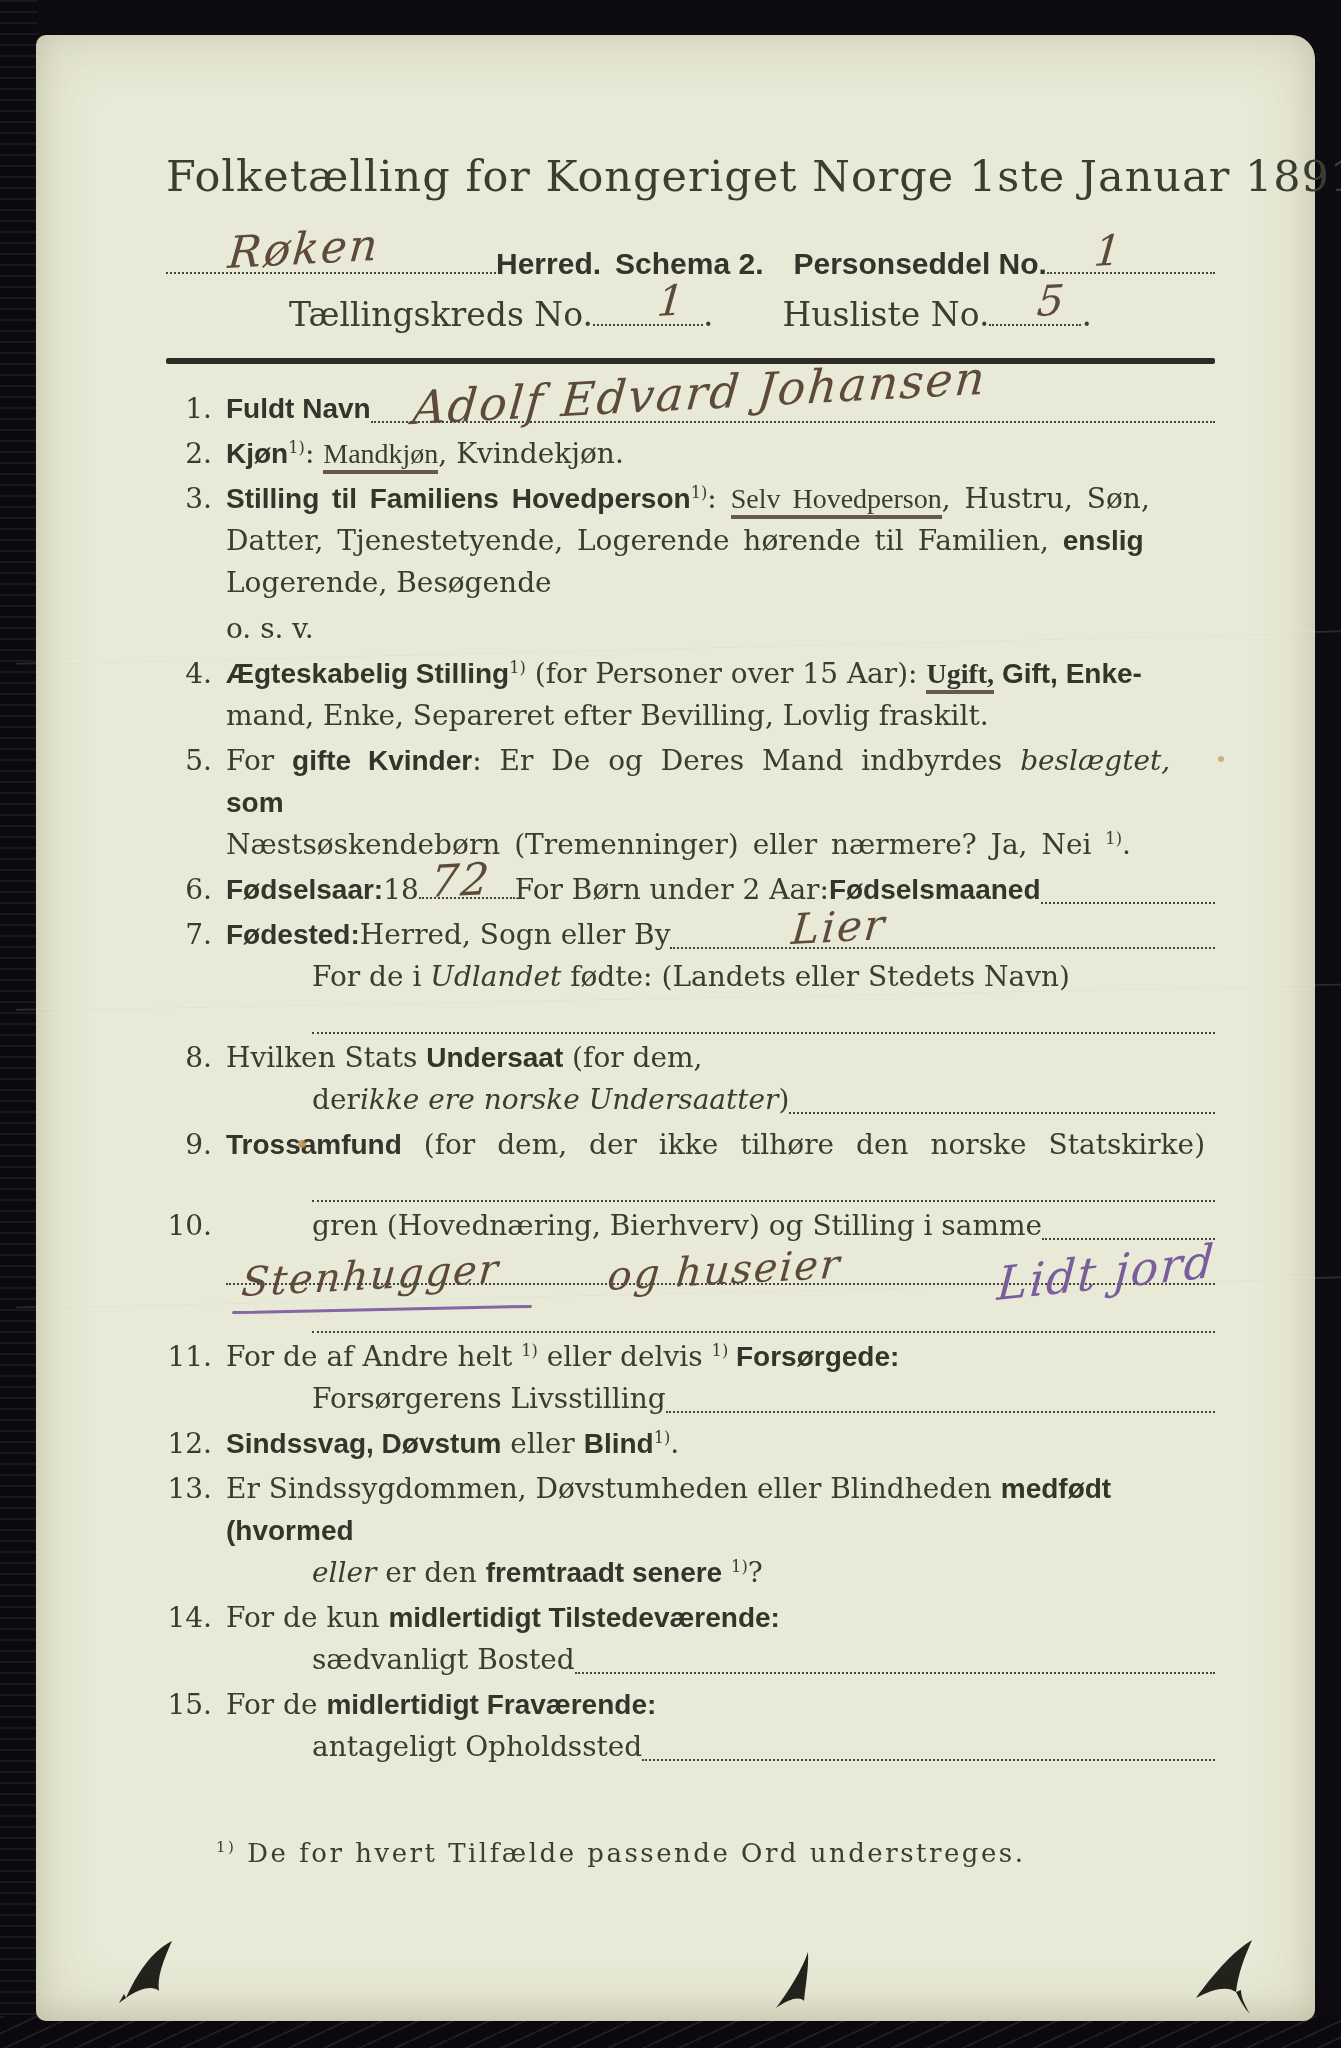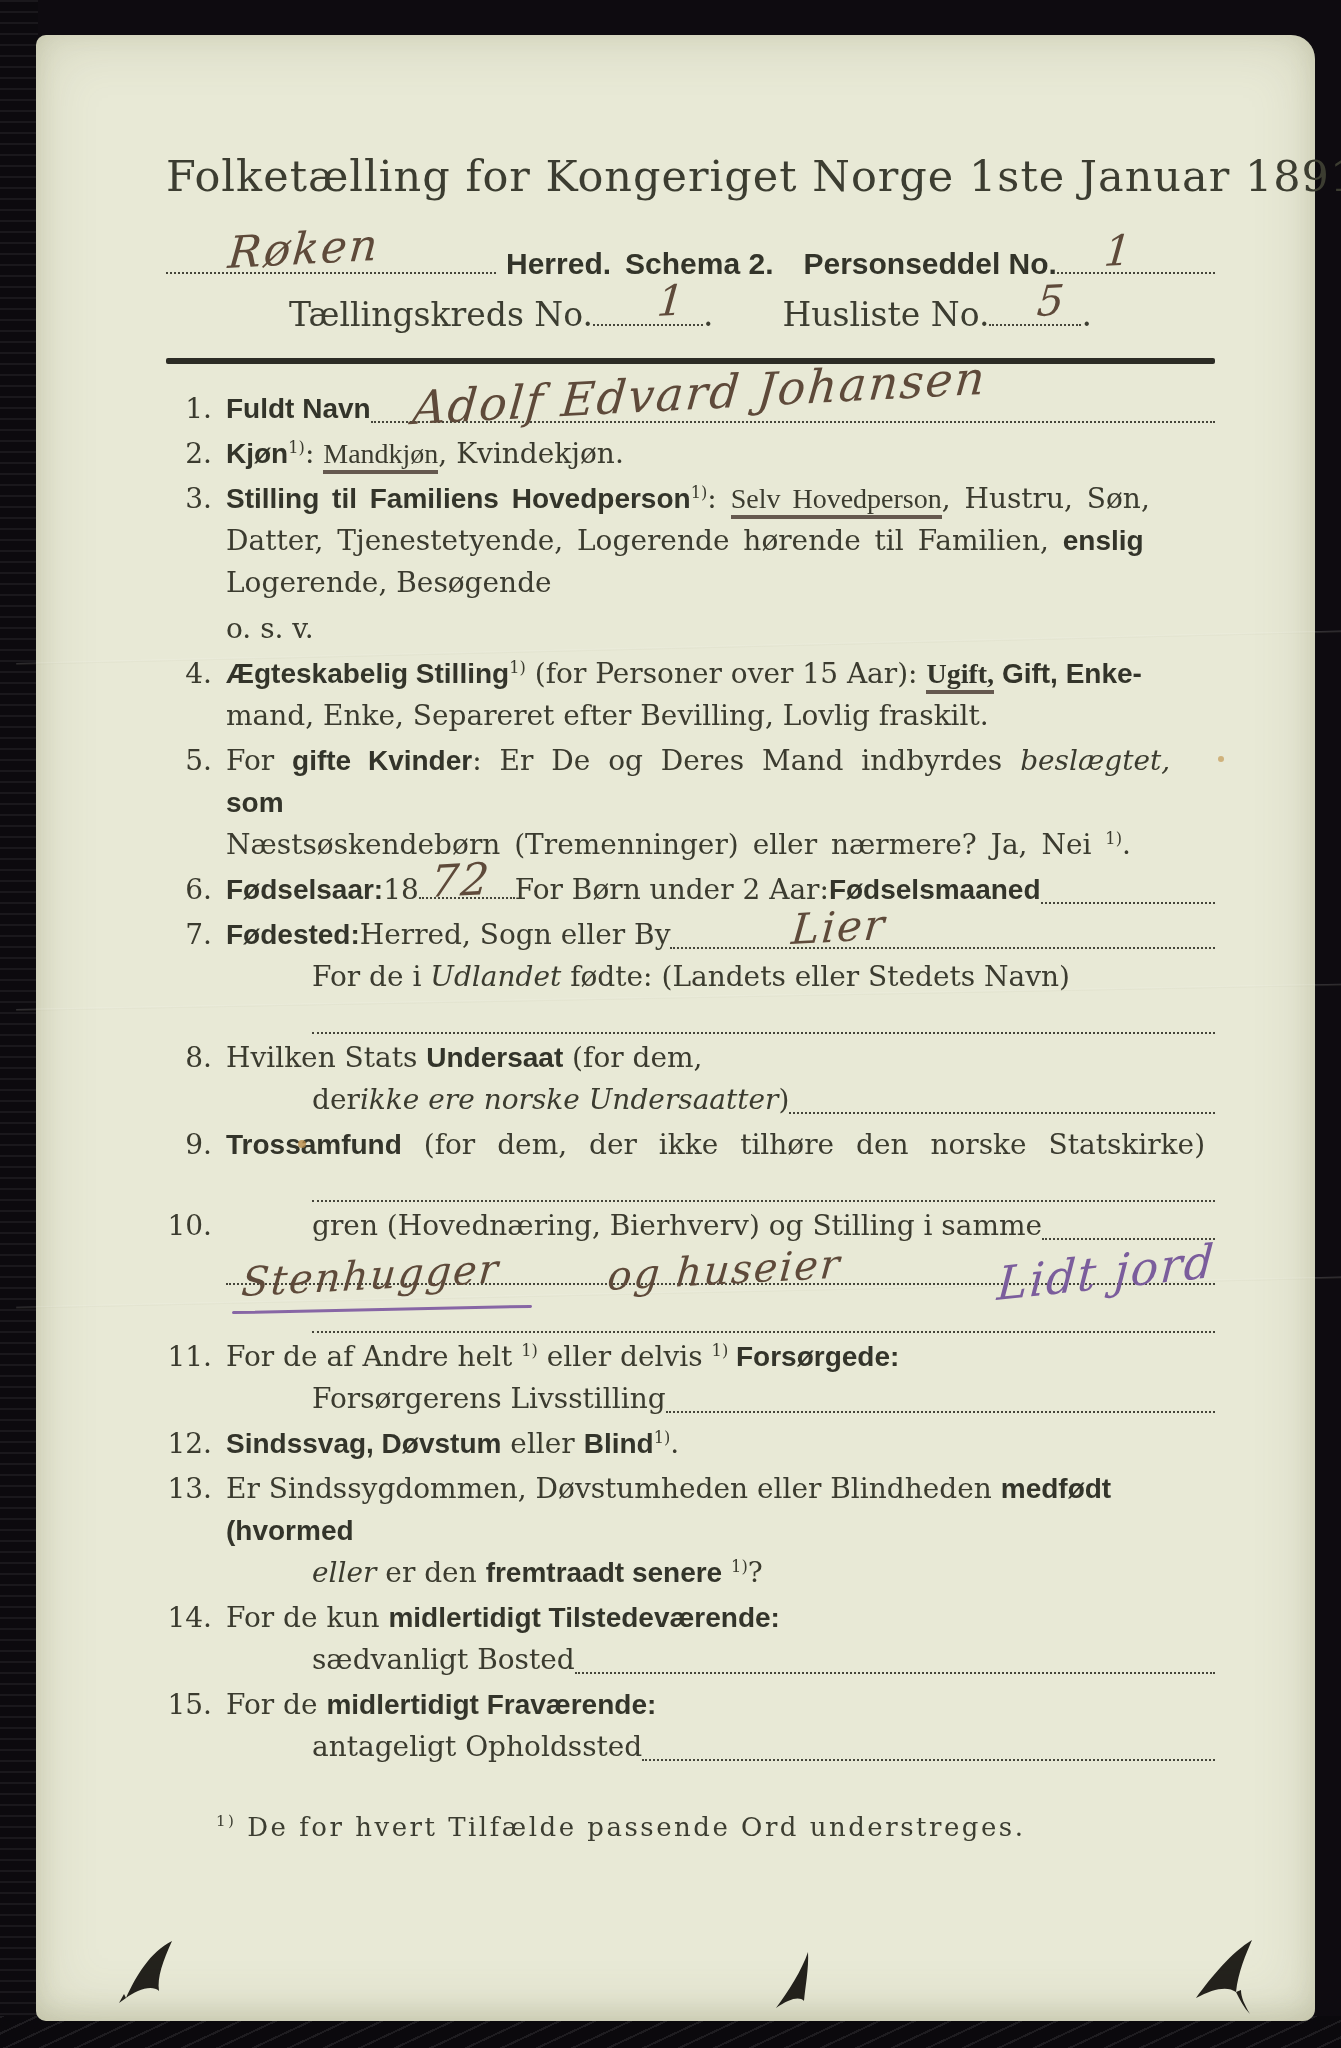--- a/index.html
+++ b/index.html
@@ -47,21 +47,21 @@
   .item{display:flex;margin-bottom:3px;}
   .num{width:46px;text-align:right;margin-right:14px;flex:none;}
   .body{flex:1;min-width:0;}
   .line{display:flex;align-items:baseline;}
   .cont{padding-left:86px;}
   .ws1{word-spacing:5px;} .ws2{word-spacing:9px;} .ws3{word-spacing:13px;}
   .osv{margin-top:4px;}
   .hwrow{position:relative;height:46px;margin-top:2px;}
   .hwrow .dots{position:absolute;left:0;right:0;bottom:10px;}
   .u-pu{position:absolute;height:3px;background:#8766a5;border-radius:2px;transform:rotate(-1.2deg);}
-  .footnote{margin-top:44px;margin-left:50px;font-size:26px;letter-spacing:2.5px;color:#3c3d31;}
+  .footnote{margin-top:70px;margin-left:50px;font-size:26px;letter-spacing:2.5px;color:#3c3d31;}
   .tear{position:absolute;z-index:3;}
   .speck{position:absolute;border-radius:50%;z-index:3;}
 </style>
 </head>
 <body>
 
 <div class="page">
   <div class="band band-top"></div>
   <div class="band band-left"></div>
   <div class="band band-right"></div>
@@ -71,21 +71,21 @@
     <div class="crease" style="top:610px;transform:rotate(-1.4deg);"></div>
     <div class="crease" style="top:960px;transform:rotate(-1.1deg);"></div>
     <div class="crease" style="top:1255px;transform:rotate(-1.3deg);"></div>
 
     <div class="title">Folketælling for Kongeriget Norge 1ste Januar 1891.</div>
 
     <div class="hline2">
       <span class="dots" style="width:330px;align-self:flex-end;transform:translateY(-7px);">
         <span class="hw hw-abs" style="left:60px;bottom:-6px;font-size:44px;">Røken</span>
       </span>
-      <span class="b" style="margin-left:10px;text-align:center;">Herred.</span>
+      <span class="b" style="text-align:center;">Herred.</span>
       <span class="b" style="margin-left:14px;">Schema 2.</span>
       <span class="b" style="margin-left:30px;">Personseddel No.</span>
       <span class="dots grow">
         <span class="hw hw-abs" style="left:45px;bottom:-4px;font-size:42px;">1</span>
       </span>
     </div>
 
     <div class="hline3">
       <span>Tællingskreds No.</span><span class="dotbox" style="width:110px;"><span class="hw hw-abs" style="left:62px;bottom:-2px;font-size:42px;">1</span></span><span>.</span>
       <span style="display:inline-block;width:48px;"></span>

